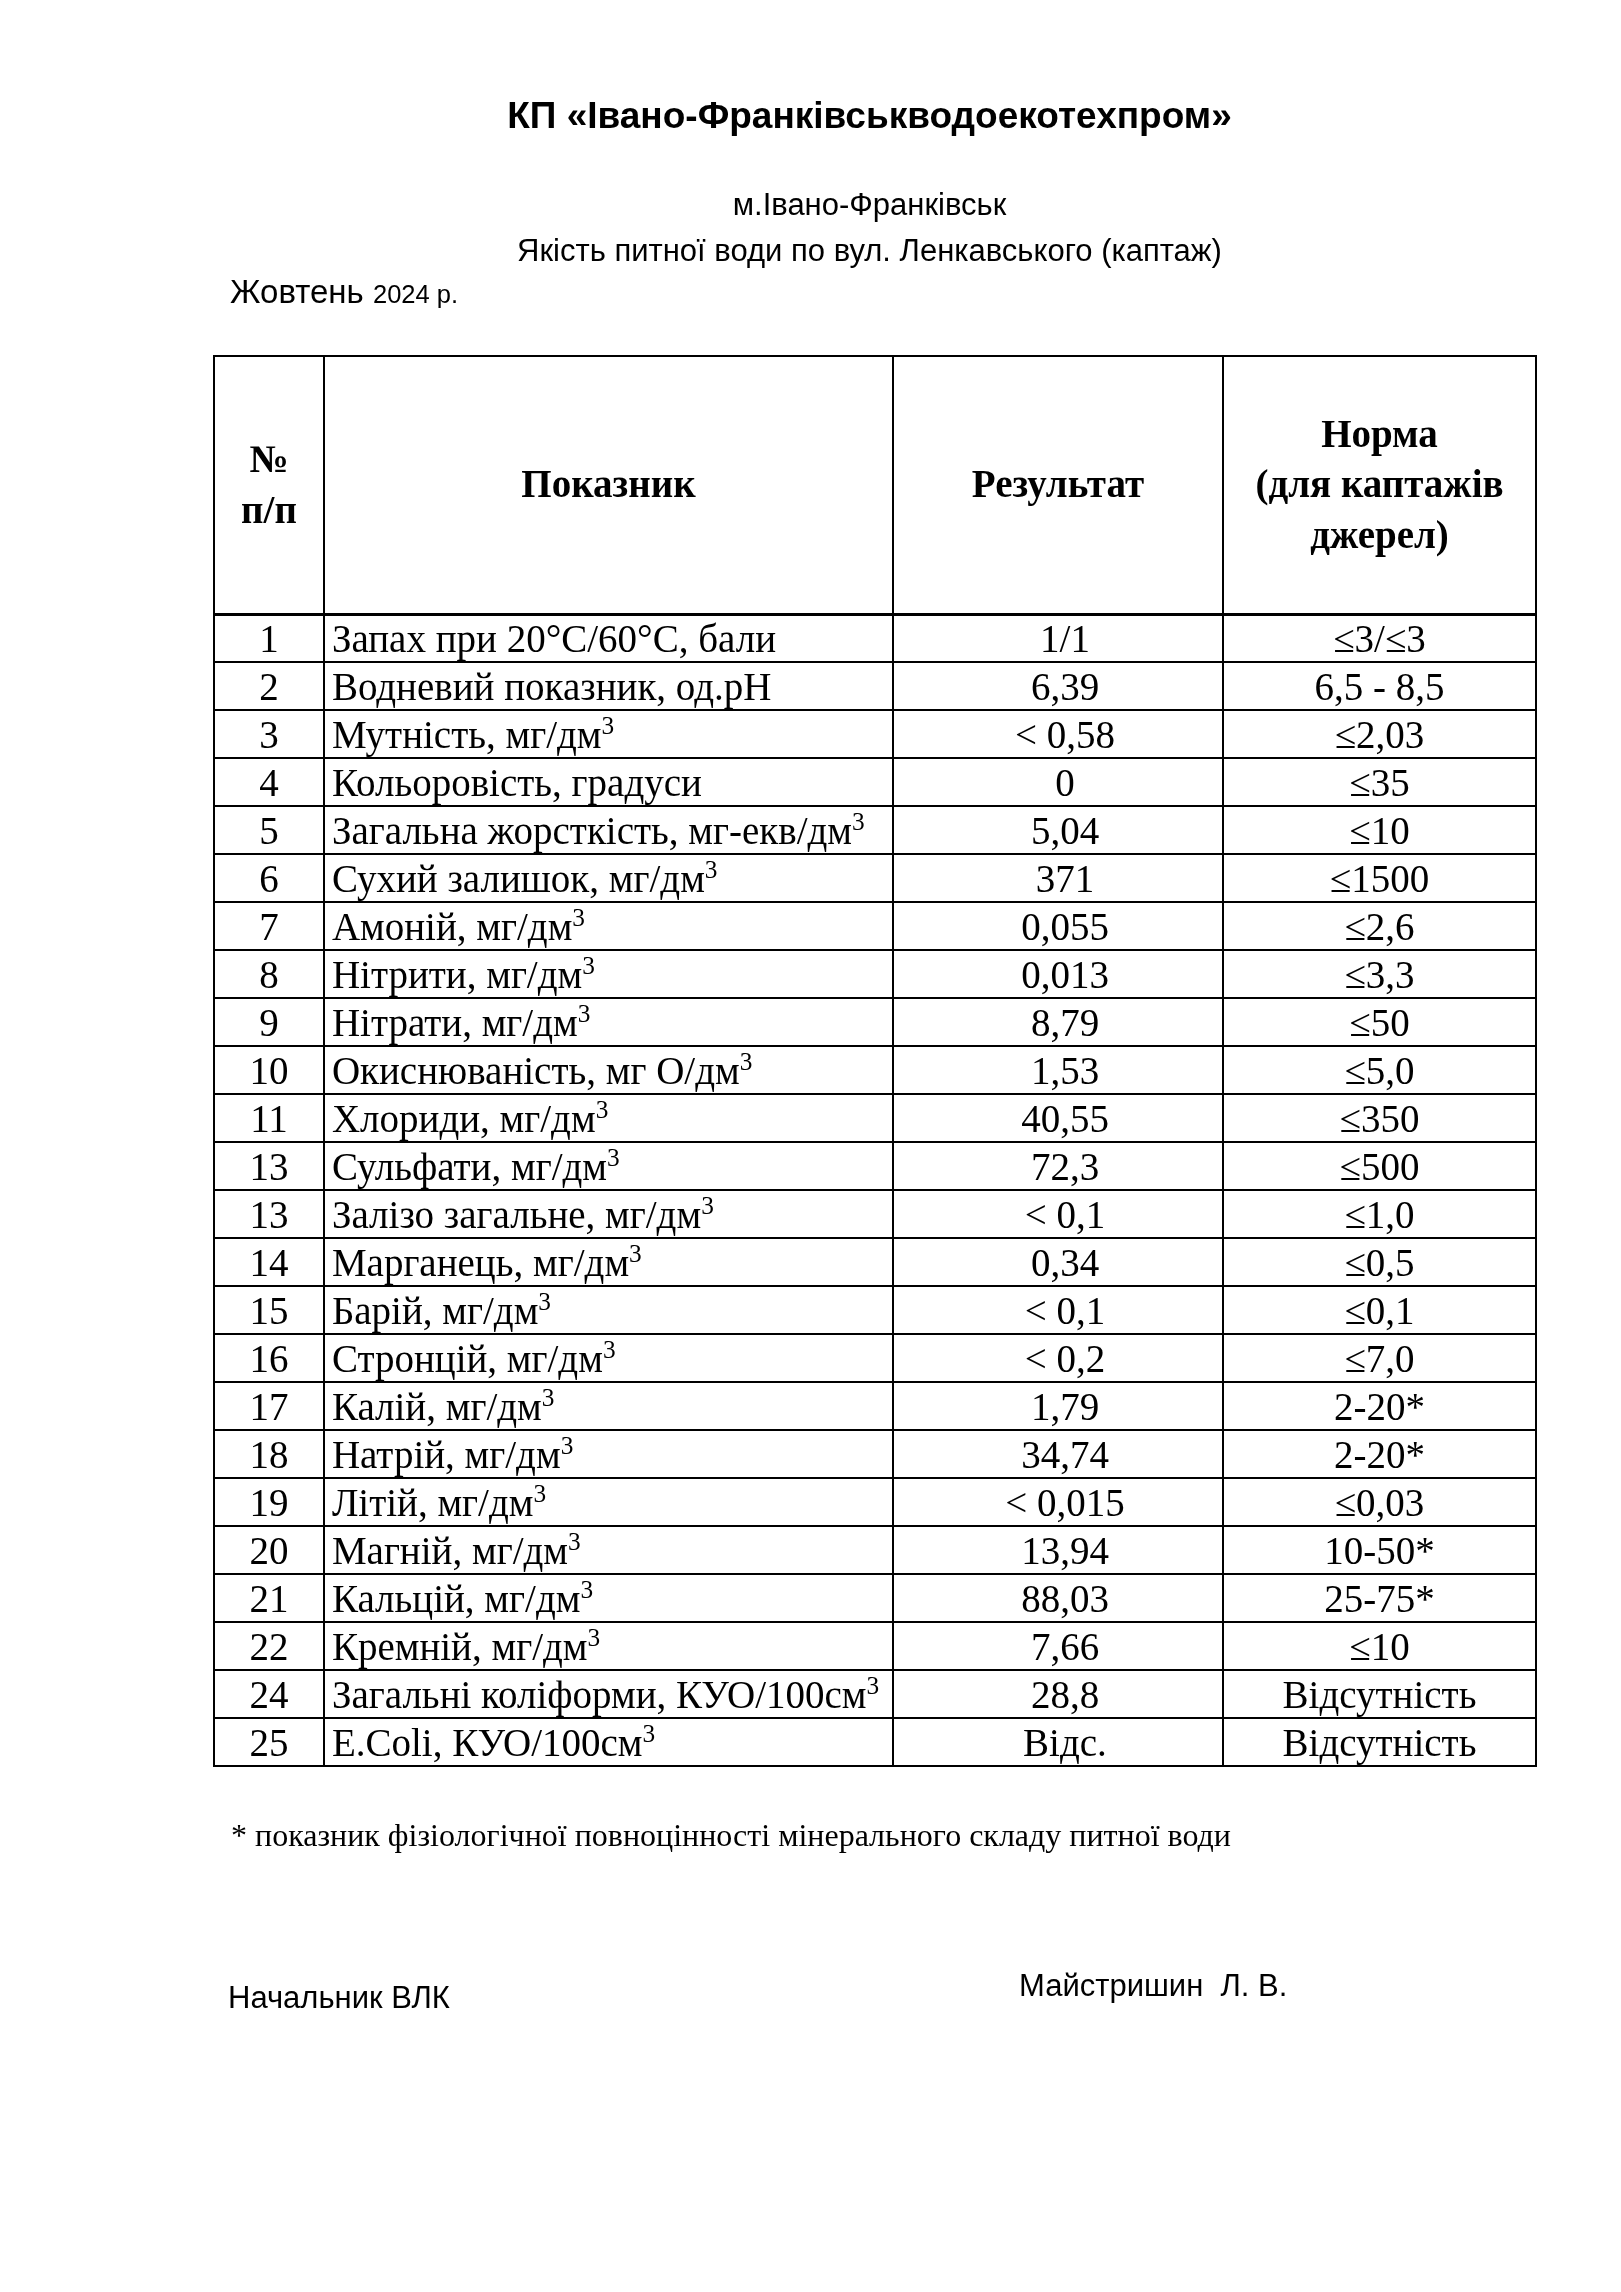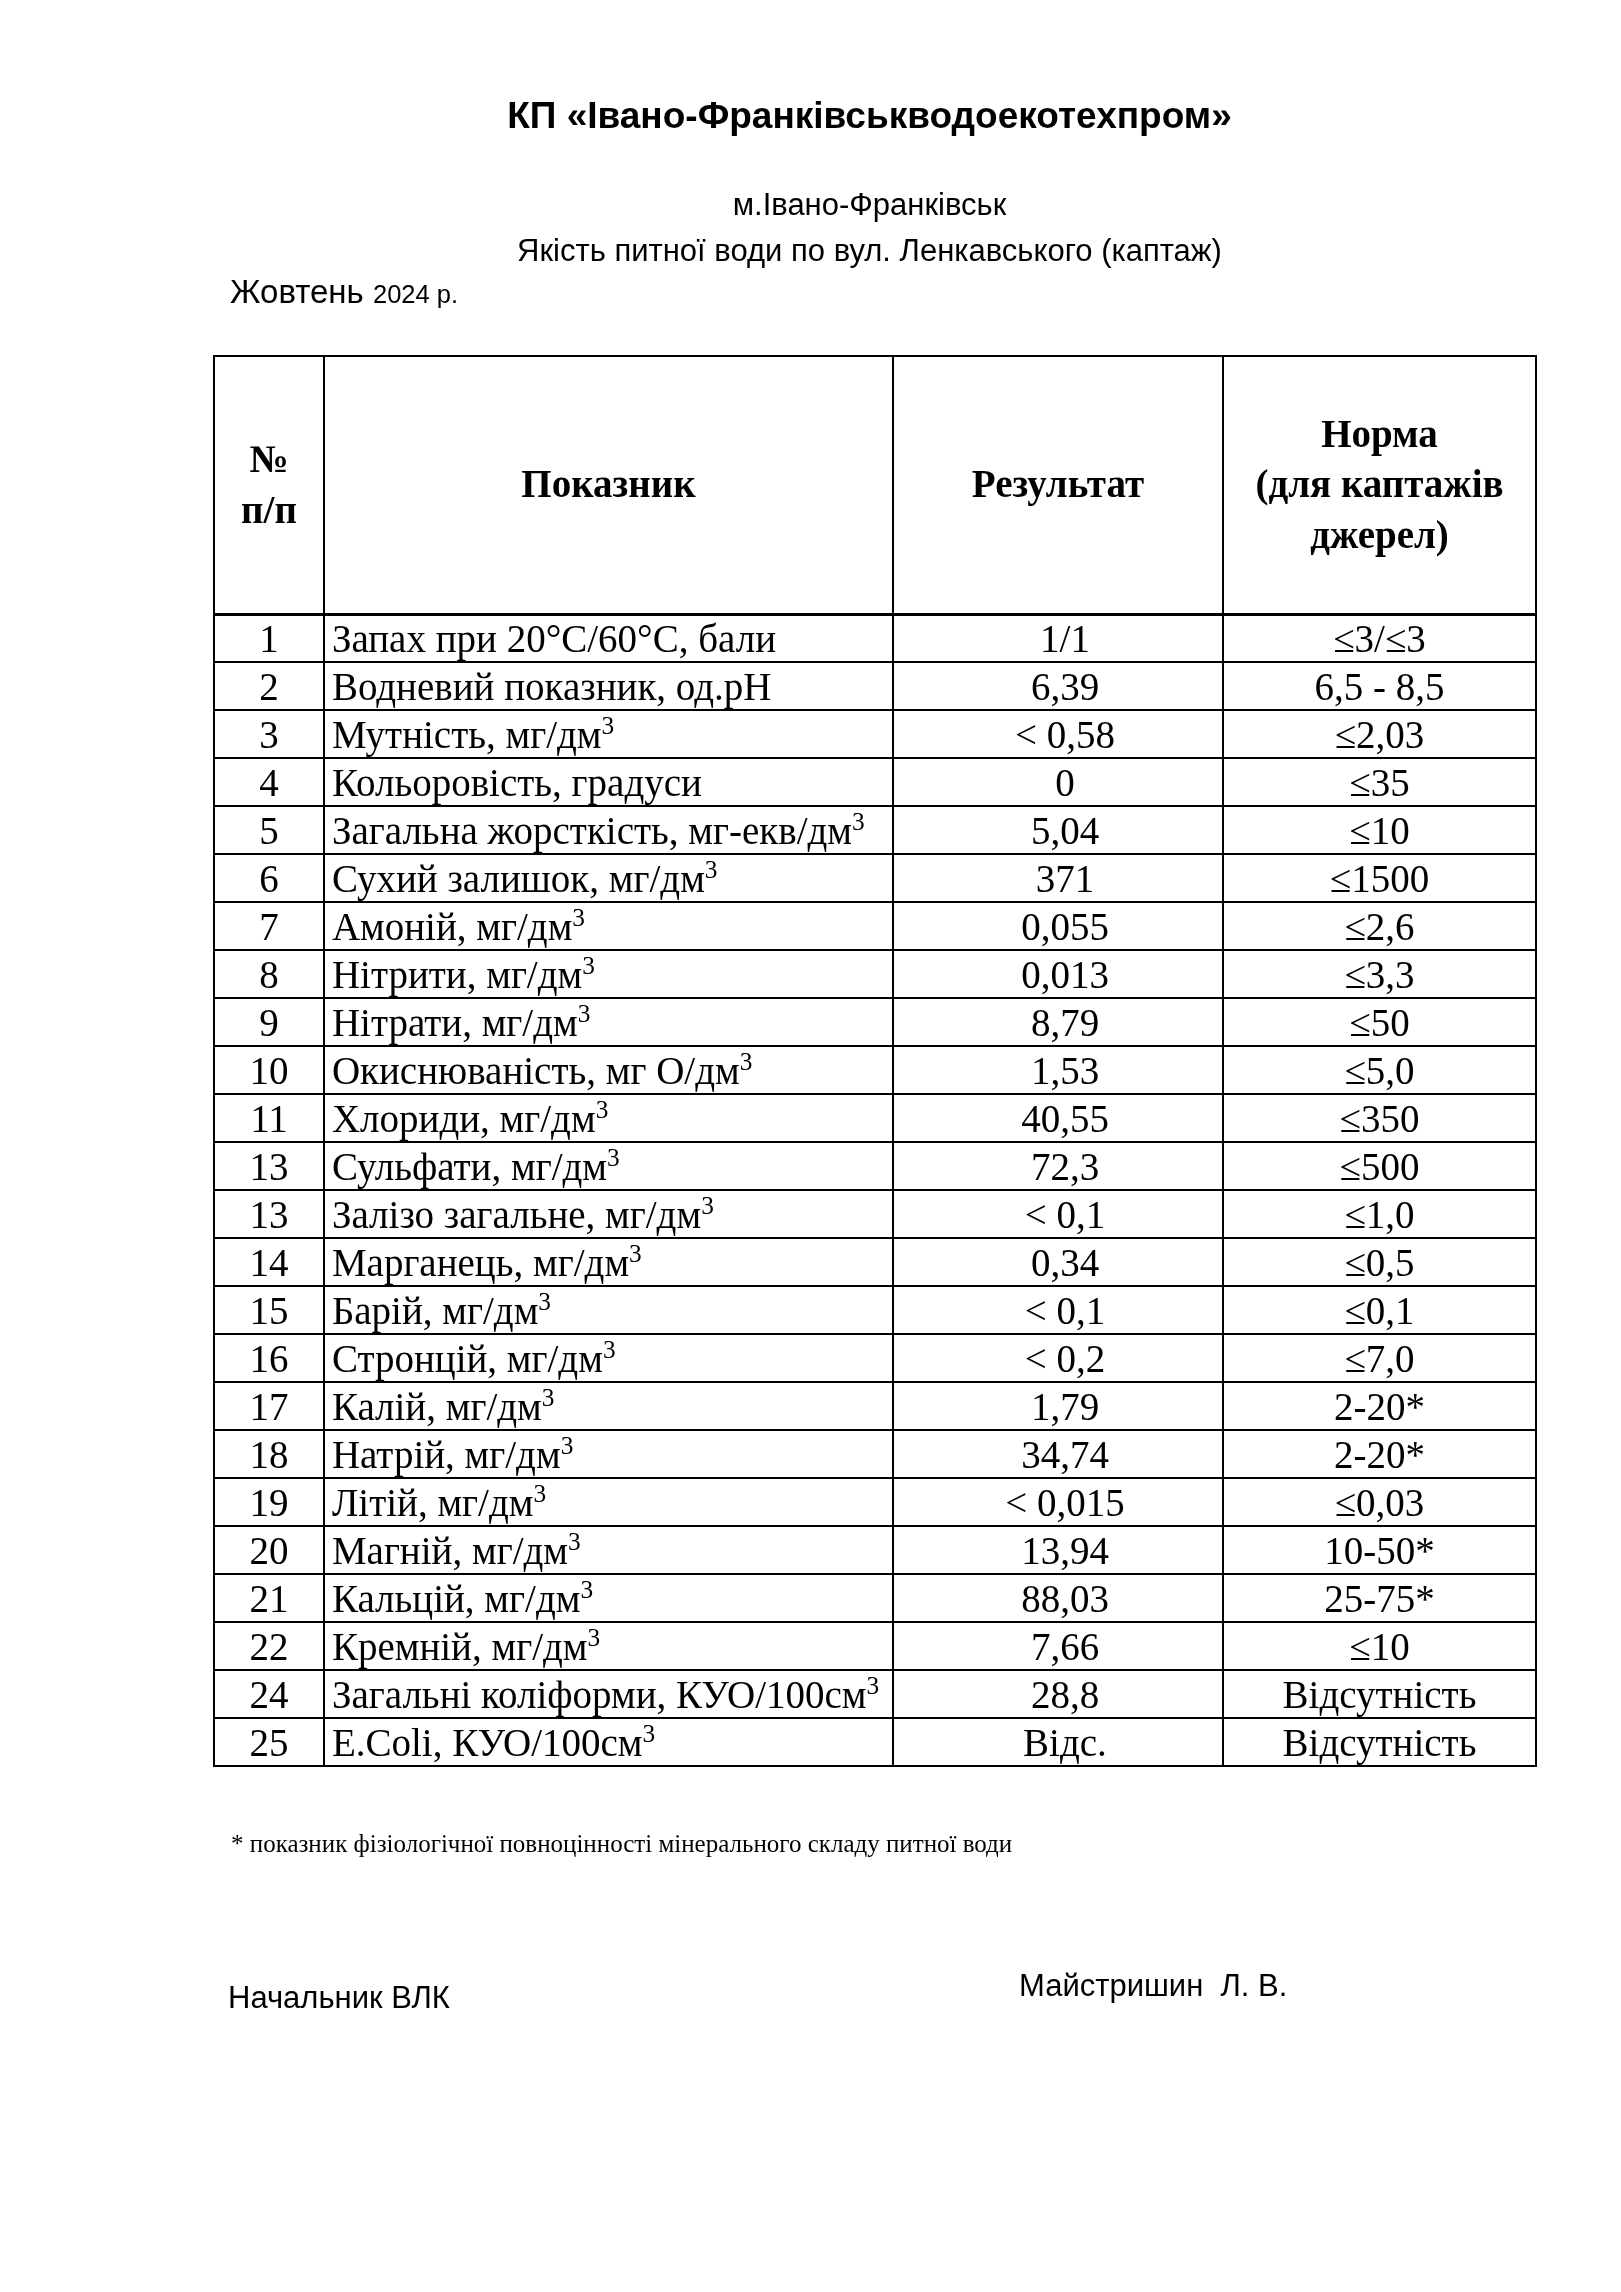--- a/index.html
+++ b/index.html
@@ -47,22 +47,21 @@
   .qtable tbody tr{height:48px;}
   .qtable td{line-height:1.0;}
   td.c-num{text-align:center;}
   td.c-ind{text-align:left;padding-left:6.9px;white-space:nowrap;}
   td.c-res{text-align:center;padding-left:14px;}
   td.c-norm{text-align:center;}
   .qtable sup{font-size:65%;line-height:0;vertical-align:super;}
   .footnote{
     position:absolute;left:231px;top:1817px;
     font-family:"Liberation Serif",serif;
-    font-size:25px;
-    margin-top:13px;
+    font-size:32px;
   }
   .signature{position:absolute;left:0;top:1968px;width:1621px;height:39px;}
   .sig-position{
     position:absolute;left:228px;top:12px;
     font-family:"Liberation Sans",sans-serif;font-size:31px;
   }
   .sig-name{
     position:absolute;left:1019px;top:0;
     font-family:"Liberation Sans",sans-serif;font-size:31px;
     white-space:pre;

